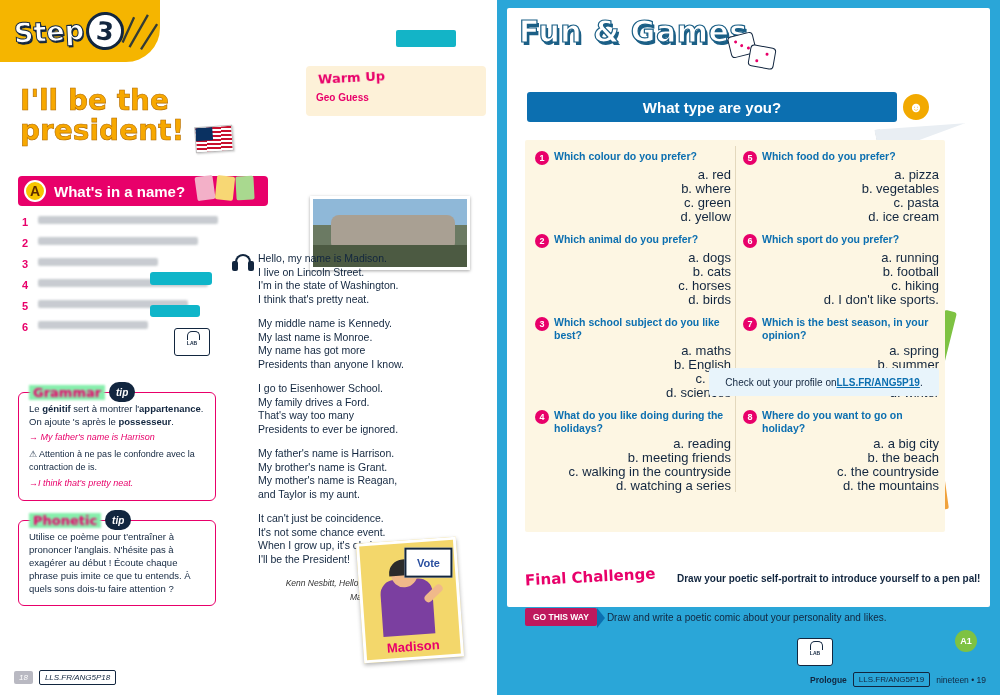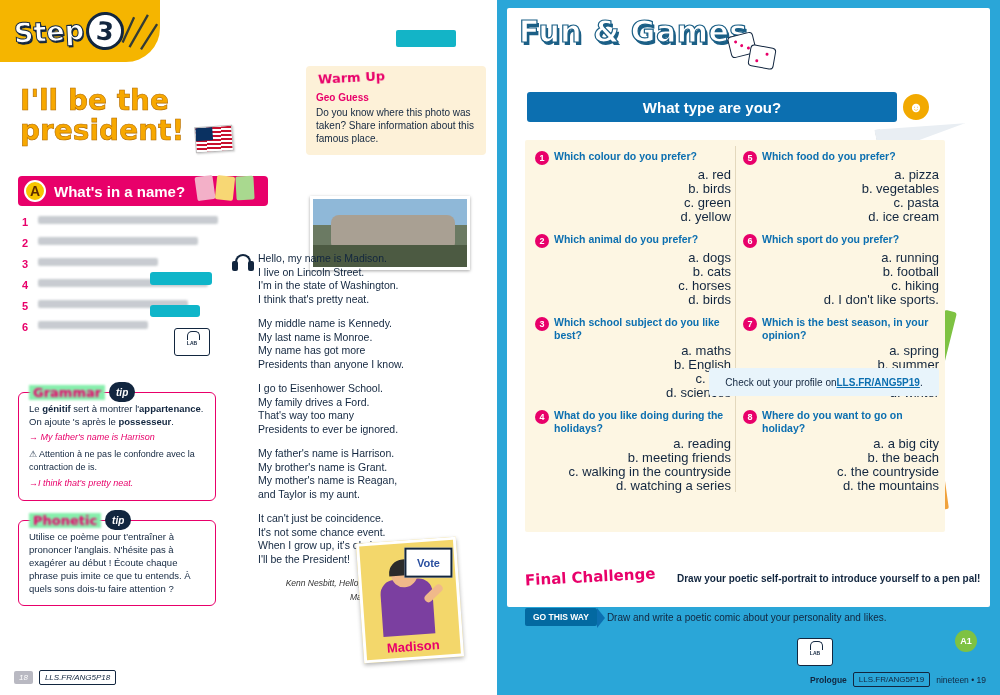--- a/index.html
+++ b/index.html
@@ -279,21 +279,21 @@
     font-family:"DejaVu Sans", sans-serif;
     font-weight:bold;font-size:15px;color:#e8006a;
     transform:rotate(-3deg);
   }
   .final-text{
     position:absolute;left:180px;top:572px;width:310px;
     font-size:10px;font-weight:bold;color:#12263f;line-height:13px;
   }
   .way-row{position:absolute;left:28px;display:flex;align-items:center;gap:10px;}
   .way-tag{
-    background:#0369a1;color:#fff;font-size:8.5px;font-weight:bold;
+    background:#be185d;color:#fff;font-size:8.5px;font-weight:bold;
     padding:4px 8px;border-radius:2px;position:relative;
   }
   .way-tag:after{
     content:"";position:absolute;right:-8px;top:0;border-top:10px solid transparent;
     border-bottom:10px solid transparent;border-left:8px solid #0c6fb0;
   }
   .way-txt{font-size:10px;color:#12263f;}
   .badge-a1{
     width:22px;height:22px;border-radius:50%;background:#7ec242;color:#fff;
     font-size:9px;font-weight:bold;display:flex;align-items:center;justify-content:center;
@@ -394,21 +394,20 @@
       <div class="tip-head">
         <span class="word">Phonetic</span>
         <span class="bubble">tip</span>
       </div>
       <div class="tip-body">Utilise ce poème pour t'entraîner à prononcer l'anglais. N'hésite pas à exagérer au début ! Écoute chaque phrase puis imite ce que tu entends. À quels sons dois-tu faire attention ?</div>
     </div>
 
     <div class="ribbon-tag"></div>
     <div class="warmup">
       <div class="sub">Geo Guess</div>
-      <div class="txt">Do you know where this photo was taken? Share information about this famous place.</div>
     </div>
     <div class="warmup-tab">Warm Up</div>
     <div class="photo">
       <div class="rock"></div>
         <div class="trees"></div>
     </div>
 
     <div class="headphone">
       <div class="band"></div>
         <div class="l"></div>
@@ -491,21 +490,21 @@
     <div class="quiz-panel">
       <div class="quiz-cols">
         <div class="qcol">
 
           <div class="q">
             <div class="qhead">
               <span class="qnum">1</span>
               <span class="qtext">Which colour do you prefer?</span>
             </div>
             <div class="opt">a. red</div>
-            <div class="opt">b. birds</div>
+            <div class="opt">b. where</div>
             <div class="opt">c. green</div>
             <div class="opt">d. yellow</div>
           </div>
 
           <div class="q">
             <div class="qhead">
               <span class="qnum">2</span>
               <span class="qtext">Which animal do you prefer?</span>
             </div>
             <div class="opt">a. dogs</div>

